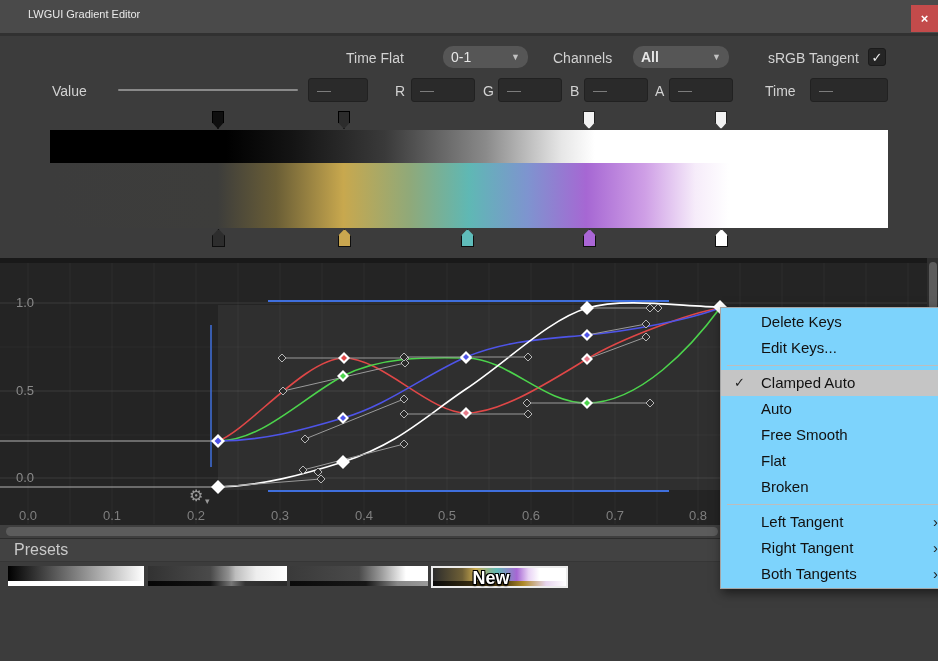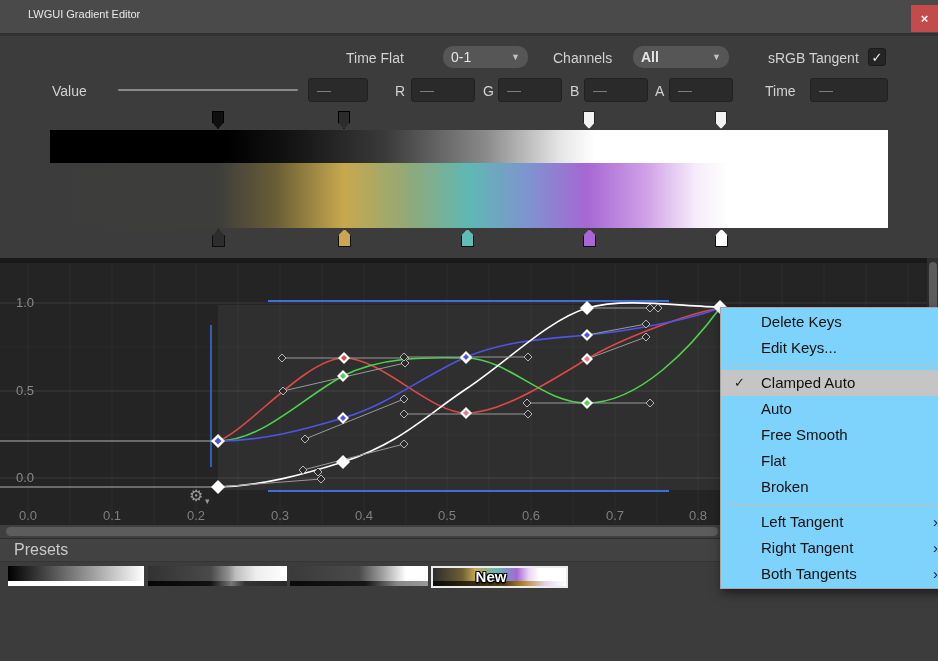--- a/index.html
+++ b/index.html
@@ -50,21 +50,21 @@
   .hscroll-thumb { left:6px; top:527px; width:712px; height:9px; background:#5c5c5c; border-radius:5px; }
   .vscroll-track { left:927px; top:258px; width:11px; height:280px; background:#2e2e2e; }
   .vscroll-thumb { left:929px; top:262px; width:8px; height:48px; background:#5c5c5c; border-radius:4px; }
 
   
   .presets-bar { left:0; top:538px; width:938px; height:24px; background:#424242; border-top:1px solid #2c2c2c; border-bottom:1px solid #363636; }
   .presets-title { left:14px; top:541px; font-size:16px; color:#c9c9c9; }
   .preset { top:566px; height:20px; display:flex; flex-direction:column; }
   .preset .top { flex:1; } .preset .bot { height:5px; }
   .preset-new-wrap { border:2px solid #ececec; }
-  .new-label { position:absolute; left:0; right:17px; top:0px; text-align:center; font-size:15px; font-weight:bold;
+  .new-label { position:absolute; left:0; right:17px; top:0px; text-align:center; font-size:18px; font-weight:bold;
                color:#fff; text-shadow:-1px -1px 0 #000,1px -1px 0 #000,-1px 1px 0 #000,1px 1px 0 #000, 0 2px 2px #000; }
 
   
   .menu { left:720px; top:307px; width:232px; background:#7dd3fc; border:1px solid #a5a5a5;
           box-shadow:2px 4px 10px rgba(0,0,0,0.55); padding:1px 0; z-index:50; }
   .menu-item { position:relative; height:26px; line-height:26px; padding-left:40px; font-size:15px; color:#111; }
   .menu-item.highlight { background:#c5c5c5; }
   .menu-check { position:absolute; left:13px; top:0; font-size:13px; color:#222; }
   .menu-chevron { position:absolute; right:13px; top:0; font-size:15px; color:#222; }
   .menu-sep { height:1px; background:#bdbdbd; margin:4px 6px; }

